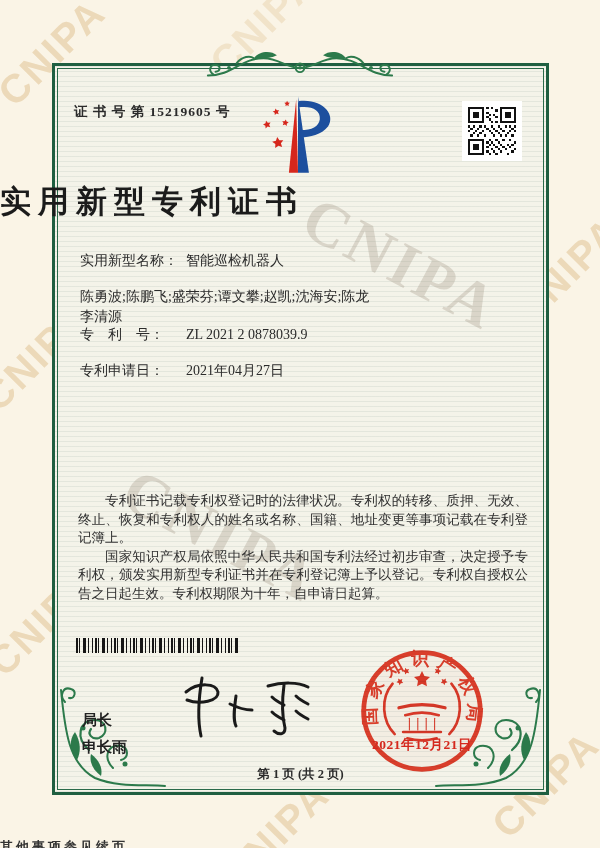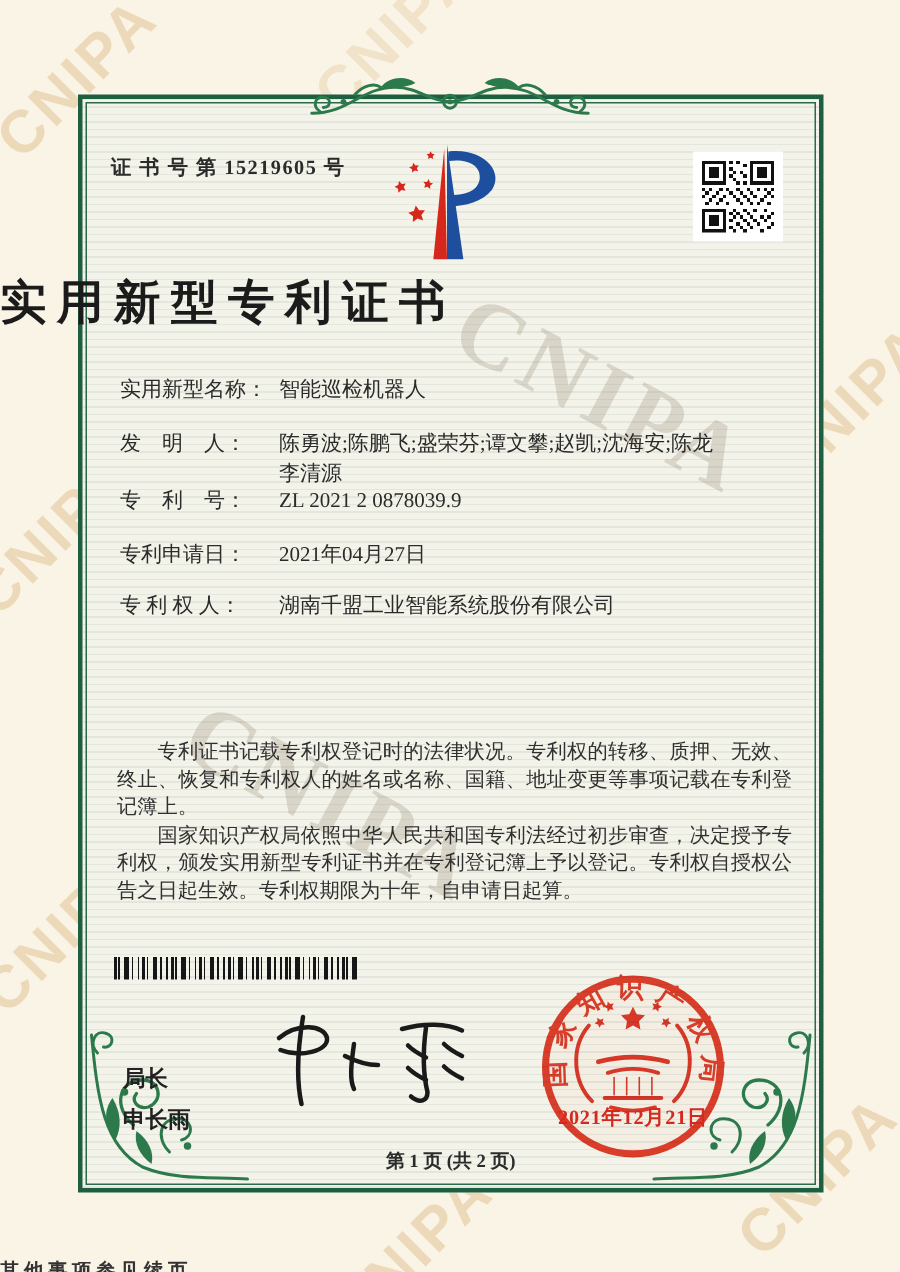--- a/index.html
+++ b/index.html
@@ -220,33 +220,30 @@
       </g>
     </svg>
   </div>
 
   <div class="title">实用新型专利证书</div>
 
   <div class="row" style="top:251px">
     <span class="lab">实用新型名称：</span><span class="val">智能巡检机器人</span>
   </div>
   <div class="row" style="top:287px">
-    <span class="lab">发　明　人：</span><span class="val" style="max-width:336px">
+    <span class="val" style="max-width:336px">
       <span style="display:block">陈勇波;陈鹏飞;盛荣芬;谭文攀;赵凯;沈海安;陈龙</span>
       <span style="display:block">李清源</span>
     </span>
   </div>
   <div class="row" style="top:325px">
     <span class="lab">专　利　号：</span><span class="val">ZL 2021 2 0878039.9</span>
   </div>
   <div class="row" style="top:361px">
     <span class="lab">专利申请日：</span><span class="val">2021年04月27日</span>
-  </div>
-  <div class="row" style="top:395px">
-    <span class="lab">专 利 权 人：</span><span class="val">湖南千盟工业智能系统股份有限公司</span>
   </div>
 
   <div class="bodytext">
     <p>专利证书记载专利权登记时的法律状况。专利权的转移、质押、无效、终止、恢复和专利权人的姓名或名称、国籍、地址变更等事项记载在专利登记簿上。</p>
     <p>国家知识产权局依照中华人民共和国专利法经过初步审查，决定授予专利权，颁发实用新型专利证书并在专利登记簿上予以登记。专利权自授权公告之日起生效。专利权期限为十年，自申请日起算。</p>
   </div>
 
   <div class="barcode"></div>
 
   <div class="director">

